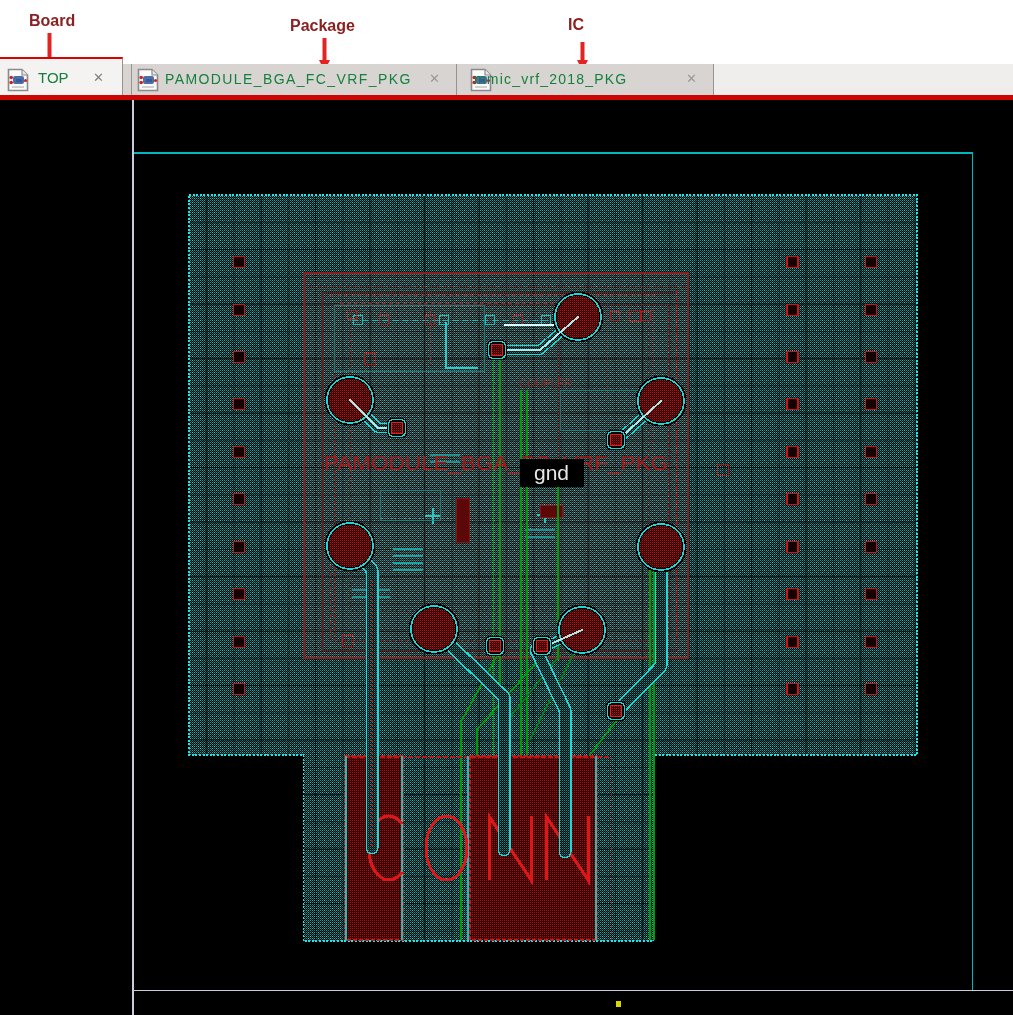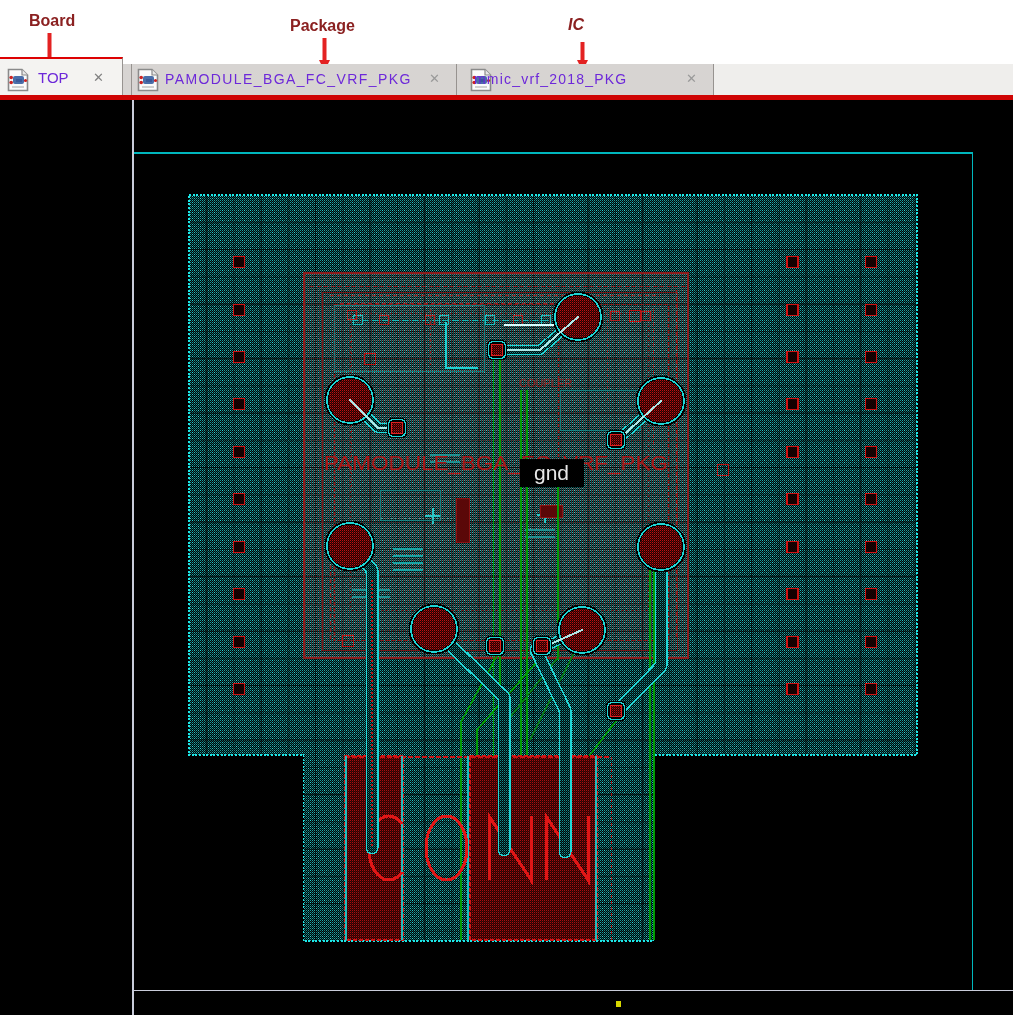--- a/index.html
+++ b/index.html
@@ -2,29 +2,29 @@
 <html><head><meta charset="utf-8">
 <style>
   html,body{margin:0;padding:0;background:#fff;width:1013px;height:1015px;overflow:hidden;
     font-family:"Liberation Sans", sans-serif;}
   .abs{position:absolute;}
   #top{position:absolute;left:0;top:0;width:1013px;height:128px;background:#ffffff;text-align:center;}
   .ann{position:absolute;color:#8b2121;font-weight:bold;font-size:16px;}
   #bar{position:absolute;left:0;top:64px;width:1013px;height:31px;background:#d7d4d2;}
   #barR{position:absolute;left:713px;top:64px;width:300px;height:31px;background:#efeeec;}
   .tab{position:absolute;top:64px;height:31px;background:#d7d4d2;}
-  .tabtext{position:absolute;font-size:14px;color:#6d28d9;top:71px;white-space:nowrap;}
+  .tabtext{position:absolute;font-size:14px;color:#15803d;top:71px;white-space:nowrap;}
   .cl{position:absolute;top:71px;font-size:13px;color:#999;}
   #redline{position:absolute;left:0;top:95px;width:1013px;height:5px;background:#cf0404;}
   #canvas{position:absolute;left:0;top:100px;width:1013px;height:915px;background:#000;}
 </style></head><body>
 <div id="top">
   <div class="ann" style="left:29px;top:12px;">Board</div>
   <div class="ann" style="left:290px;top:17px;">Package</div>
-  <div class="ann" style="left:568px;top:16px;font-style:italic;">IC</div>
+  <div class="ann" style="left:568px;top:16px;">IC</div>
   <svg class="abs" style="left:0;top:0" width="1013" height="100">
     <g fill="#e32222">
       <rect x="47.5" y="33" width="4" height="25"></rect>
         <polygon points="44,57 55,57 49.5,68"></polygon>
       <rect x="322.5" y="38" width="4" height="23"></rect>
         <polygon points="319,60 330,60 324.5,71"></polygon>
       <rect x="580.5" y="42" width="4" height="19"></rect>
         <polygon points="577,60 588,60 582.5,71"></polygon>
     </g>
   </svg>

